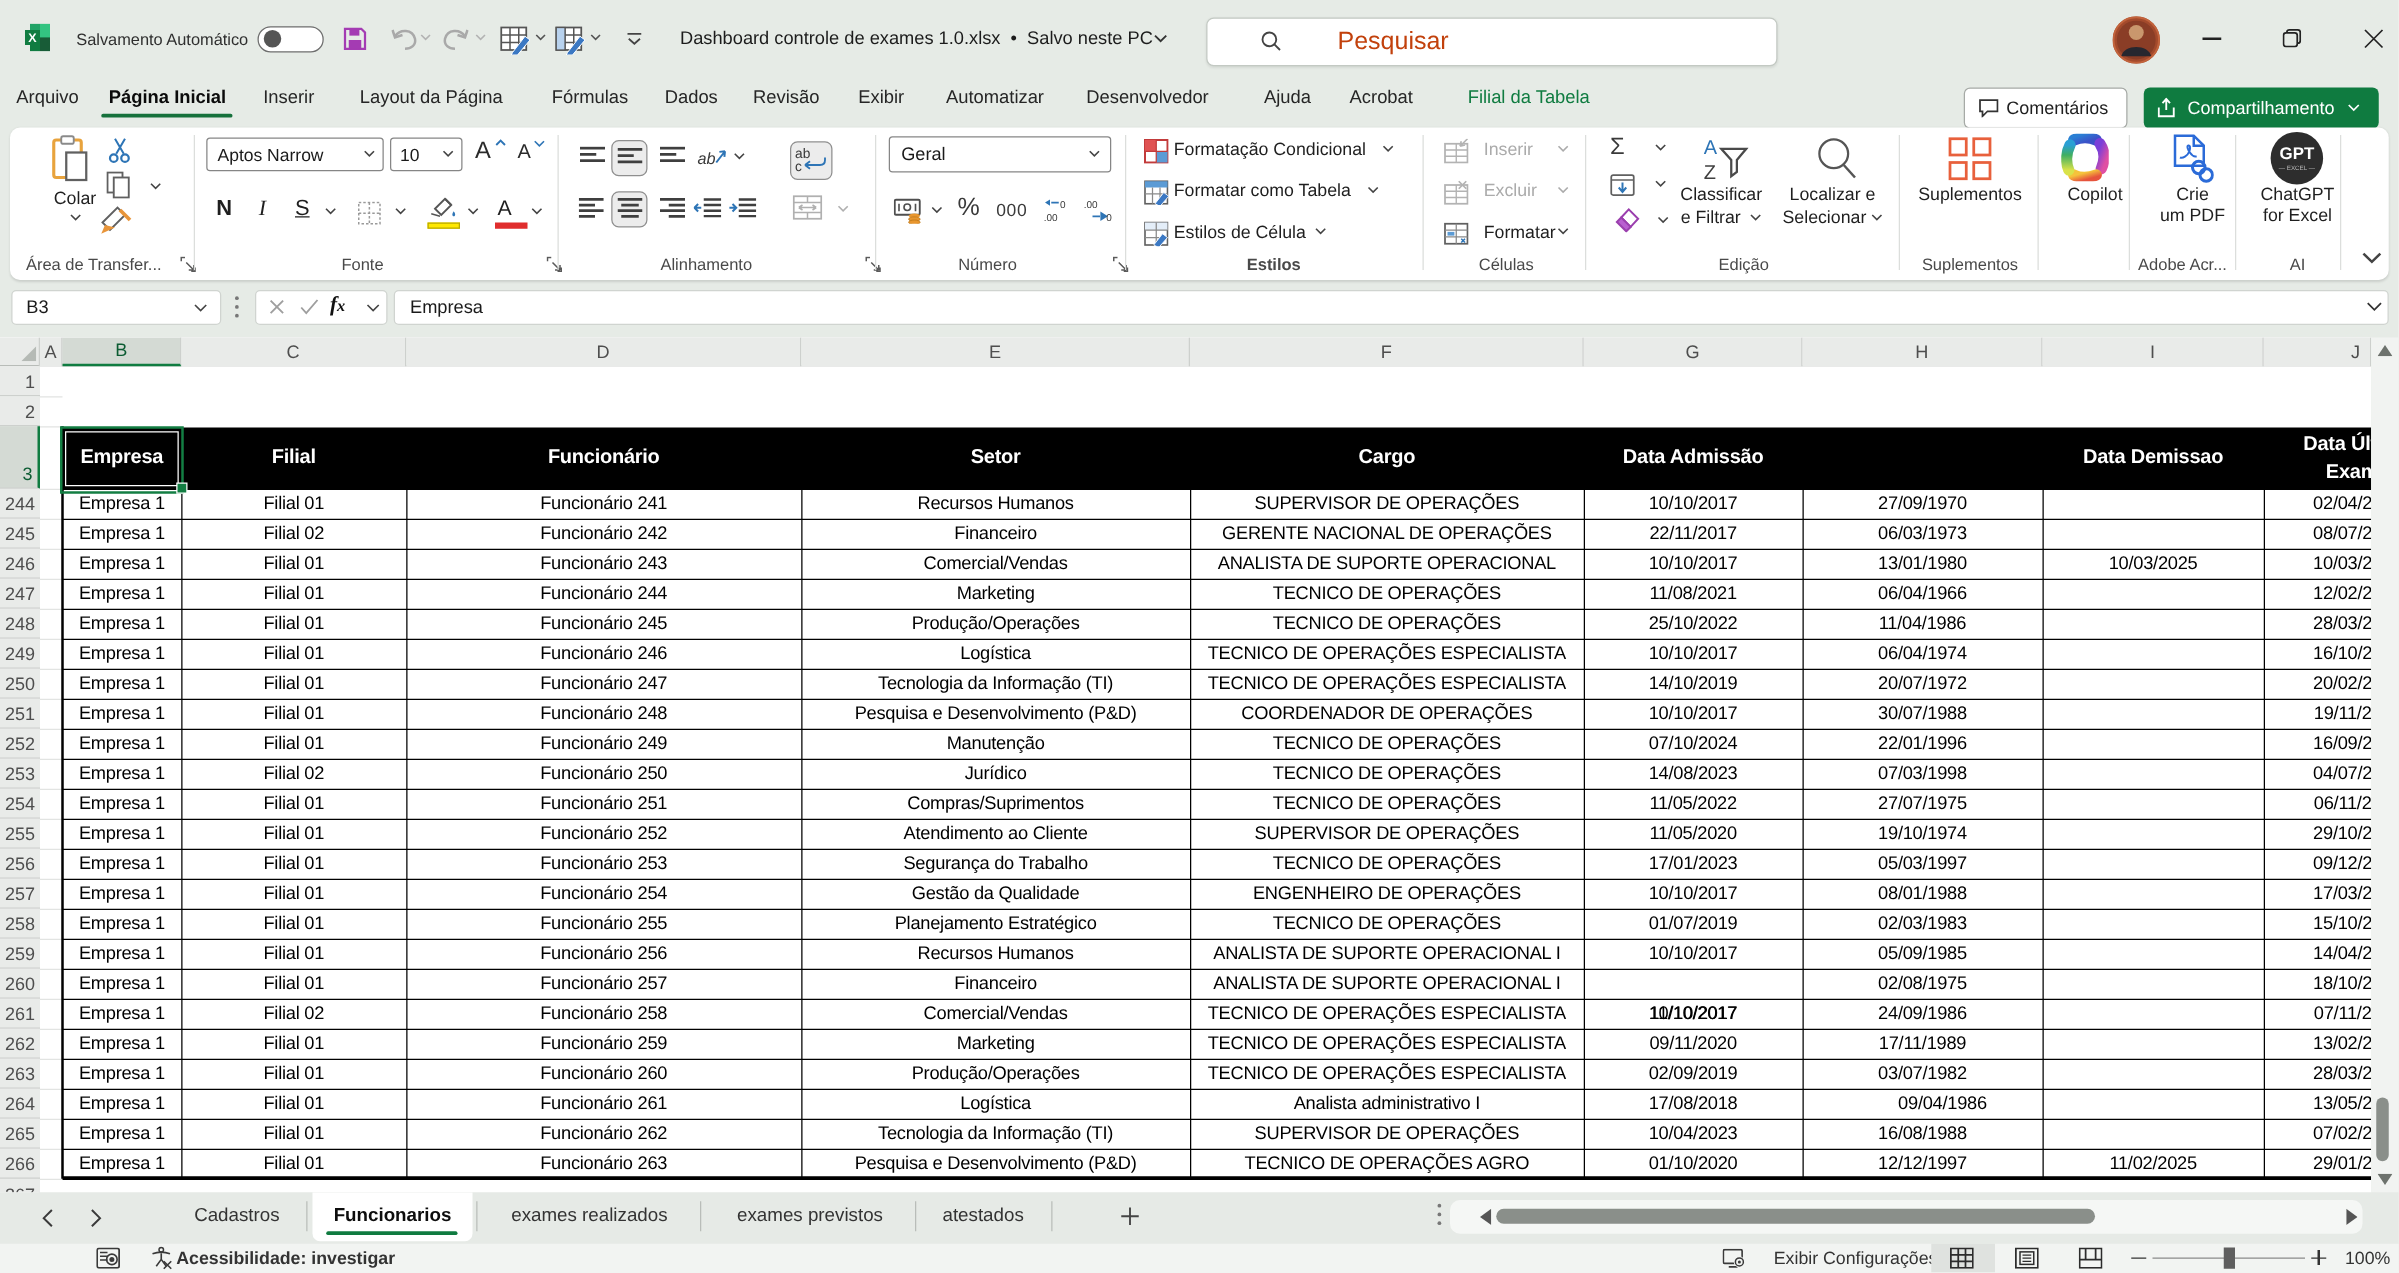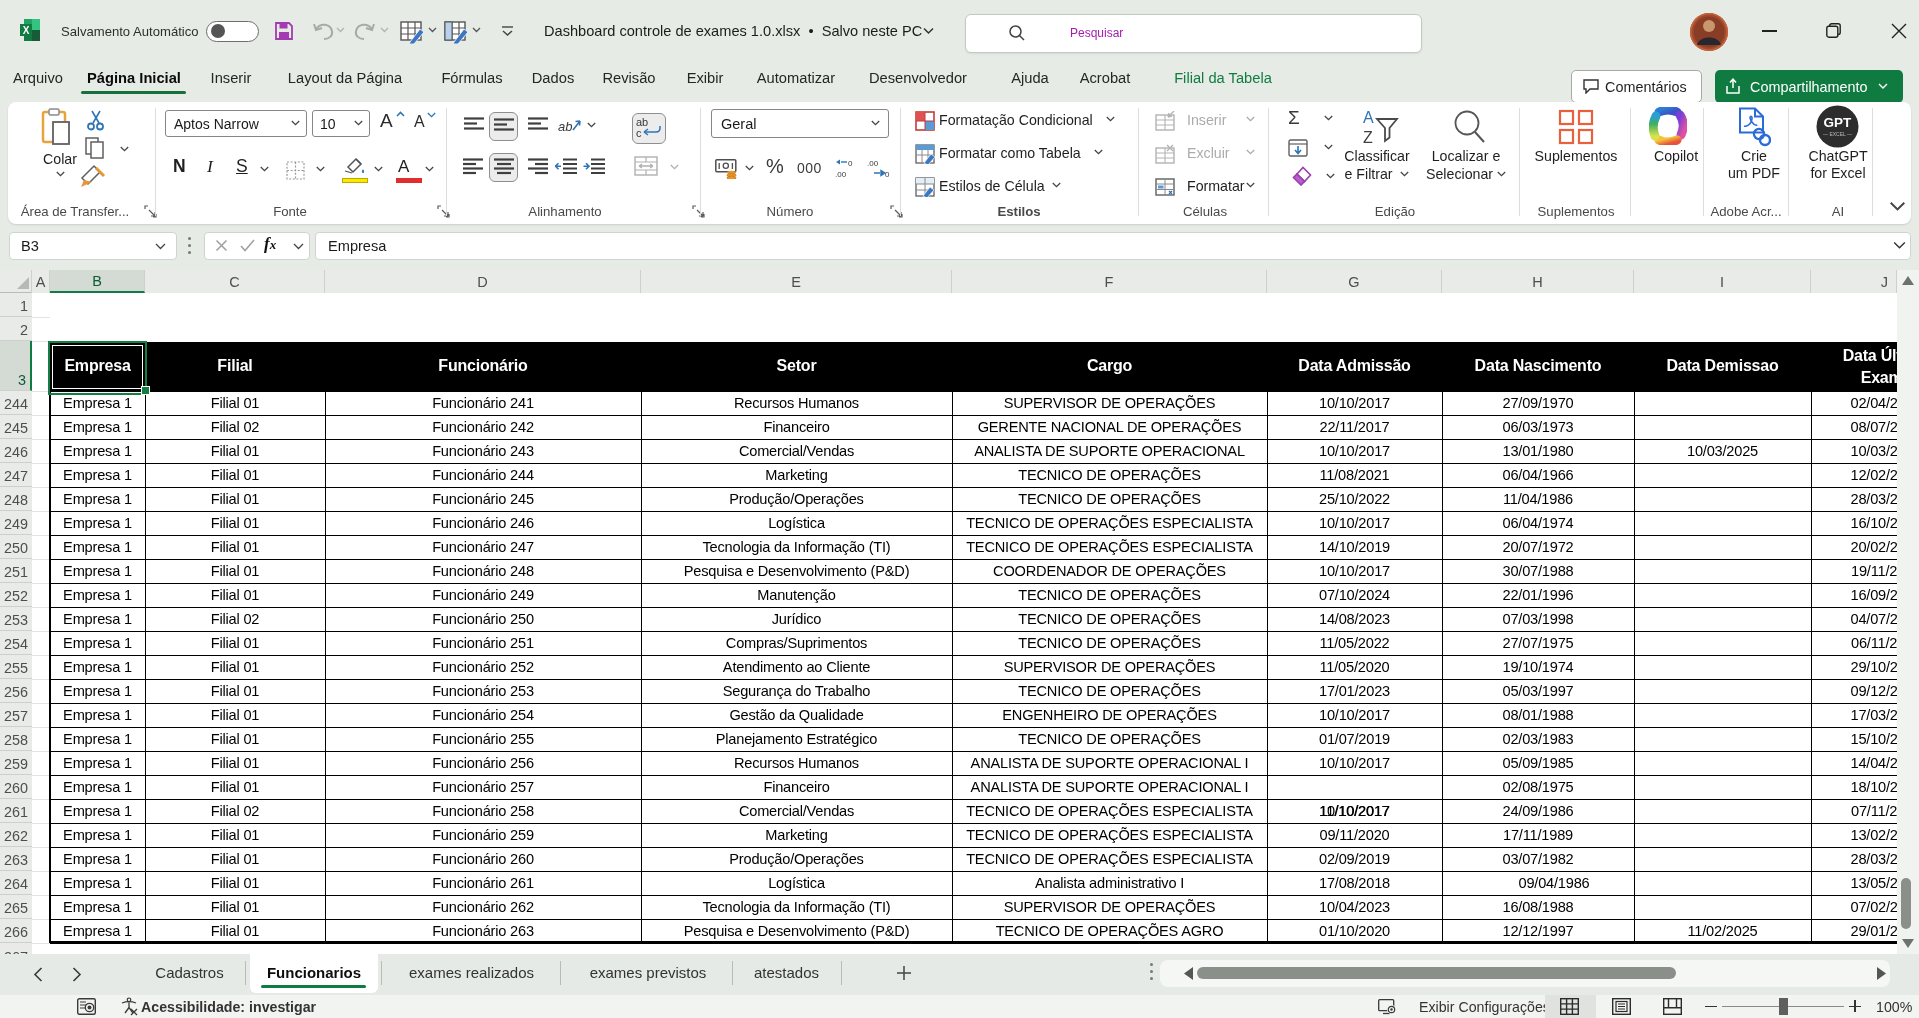--- a/index.html
+++ b/index.html
@@ -98,21 +98,21 @@
   <div class="abs vctr" style="left:544px;top:20px;height:22px;font-size:14.6px;color:#1c1c1c;">Dashboard controle de exames 1.0.xlsx &nbsp;•&nbsp; Salvo neste PC</div>
   <svg class="abs" style="left:923px;top:27px" width="11" height="8" viewBox="0 0 11 8">
       <path d="M1 1.5 L5.5 6 L10 1.5" stroke="#333" fill="none" stroke-width="1.5"></path>
     </svg>
 
   <div class="abs" style="left:965px;top:14px;width:457px;height:39px;background:#fff;border:1px solid #c3c9c3;border-radius:6px;box-shadow:0 1px 2px rgba(0,0,0,0.08);"></div>
   <svg class="abs" style="left:1008px;top:24px" width="18" height="18" viewBox="0 0 18 18">
     <circle cx="7.5" cy="7.5" r="5.5" fill="none" stroke="#444" stroke-width="1.5"></circle>
     <path d="M11.5 11.5 L16 16" stroke="#444" stroke-width="1.5"></path>
   </svg>
-  <div class="abs vctr" style="left:1070px;top:22px;height:22px;font-size:12px;color:#a21caf;">Pesquisar</div>
+  <div class="abs vctr" style="left:1070px;top:22px;height:22px;font-size:20px;color:#c2410c;">Pesquisar</div>
 
   <svg class="abs" style="left:1690px;top:13px" width="38" height="38" viewBox="0 0 38 38">
     <circle cx="19" cy="19" r="19" fill="#a34a2c"></circle>
     <circle cx="19" cy="19" r="15.5" fill="#8a3d26"></circle>
     <circle cx="19" cy="13" r="6" fill="#c9976d"></circle>
     <path d="M7 32 C9 22 29 22 31 32 z" fill="#27272f"></path>
     <circle cx="19" cy="19" r="18.2" fill="none" stroke="#c2633c" stroke-width="1.6"></circle>
   </svg>
 
   <div class="abs" style="left:1762px;top:30px;width:15px;height:1.6px;background:#222;"></div>
@@ -604,21 +604,20 @@
 <div class="abs" style="left:32px;top:625px;width:18px;height:1px;background:#e2e4e2;"></div>
 <div class="abs" style="left:32px;top:649px;width:18px;height:1px;background:#e2e4e2;"></div>
 <div class="abs" style="left:32px;top:673px;width:18px;height:1px;background:#e2e4e2;"></div>
 <div class="abs" style="left:50px;top:72px;width:1847px;height:49px;background:#000;"></div>
 <div class="cell" style="left:50px;top:71px;width:95px;height:50px;color:#fff;font-weight:bold;font-size:16px;">Empresa</div>
 <div class="cell" style="left:145px;top:71px;width:180px;height:50px;color:#fff;font-weight:bold;font-size:16px;">Filial</div>
 <div class="cell" style="left:325px;top:71px;width:316px;height:50px;color:#fff;font-weight:bold;font-size:16px;">Funcionário</div>
 <div class="cell" style="left:641px;top:71px;width:311px;height:50px;color:#fff;font-weight:bold;font-size:16px;">Setor</div>
 <div class="cell" style="left:952px;top:71px;width:315px;height:50px;color:#fff;font-weight:bold;font-size:16px;">Cargo</div>
 <div class="cell" style="left:1267px;top:71px;width:175px;height:50px;color:#fff;font-weight:bold;font-size:16px;">Data Admissão</div>
-<div class="cell" style="left:1442px;top:71px;width:192px;height:50px;color:#fff;font-weight:bold;font-size:16px;">Data Nascimento</div>
 <div class="cell" style="left:1634px;top:71px;width:177px;height:50px;color:#fff;font-weight:bold;font-size:16px;">Data Demissao</div>
 <div class="cell" style="left:1811px;top:74px;width:150px;height:24px;color:#fff;font-weight:bold;font-size:16px;">Data Último</div>
 <div class="cell" style="left:1811px;top:96px;width:150px;height:24px;color:#fff;font-weight:bold;font-size:16px;">Exame</div>
 <div class="cell" style="left:50px;top:121px;width:95px;">Empresa 1</div>
 <div class="cell" style="left:145px;top:121px;width:180px;">Filial 01</div>
 <div class="cell" style="left:325px;top:121px;width:316px;">Funcionário 241</div>
 <div class="cell" style="left:641px;top:121px;width:311px;">Recursos Humanos</div>
 <div class="cell" style="left:952px;top:121px;width:315px;">SUPERVISOR DE OPERAÇÕES</div>
 <div class="cell" style="left:1267px;top:121px;width:175px;">10/10/2017</div>
 <div class="cell" style="left:1442px;top:121px;width:192px;">27/09/1970</div>

